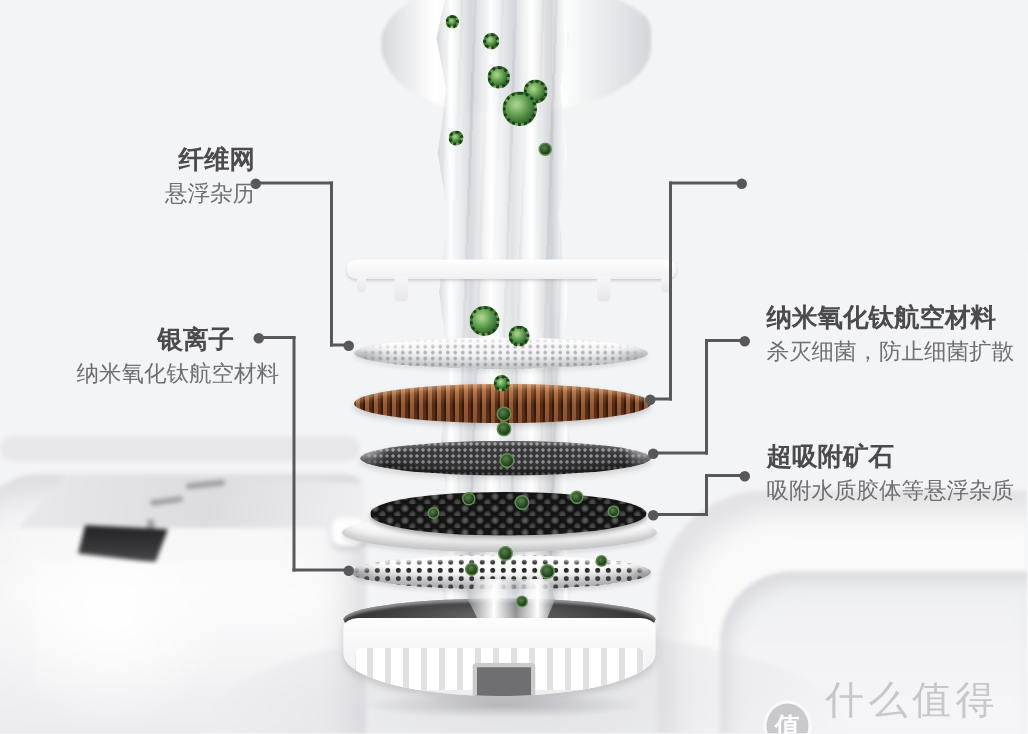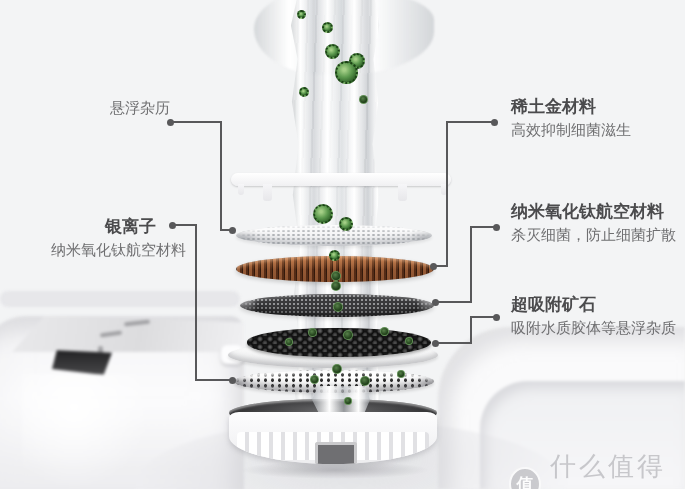--- a/index.html
+++ b/index.html
@@ -199,30 +199,27 @@
   <div class="hline" style="left:437px;top:301px;width:35px;"></div>
   <div class="dot" style="left:432px;top:299px;"></div>
 
   <div class="dot" style="left:493px;top:314px;"></div>
   <div class="hline" style="left:470px;top:316px;width:24px;"></div>
   <div class="vline" style="left:470px;top:316px;height:28px;"></div>
   <div class="hline" style="left:437px;top:342px;width:35px;"></div>
   <div class="dot" style="left:432px;top:340px;"></div>
 
   <div class="label left-side" style="right:515px;top:96px;">
+    <div class="title">纤维网</div>
     <div class="desc">悬浮杂历</div>
   </div>
   <div class="label left-side" style="right:499px;top:216px;">
     <div class="title pad-r">银离子</div>
     <div class="desc">纳米氧化钛航空材料</div>
   </div>
-  <div class="label right-side" style="left:511px;top:96px;">
-    <div class="title">稀土金材料</div>
-    <div class="desc">高效抑制细菌滋生</div>
-  </div>
   <div class="label right-side" style="left:511px;top:201px;">
     <div class="title">纳米氧化钛航空材料</div>
     <div class="desc">杀灭细菌，防止细菌扩散</div>
   </div>
   <div class="label right-side" style="left:511px;top:294px;">
     <div class="title">超吸附矿石</div>
     <div class="desc">吸附水质胶体等悬浮杂质</div>
   </div>
 
   <div class="watermark">

